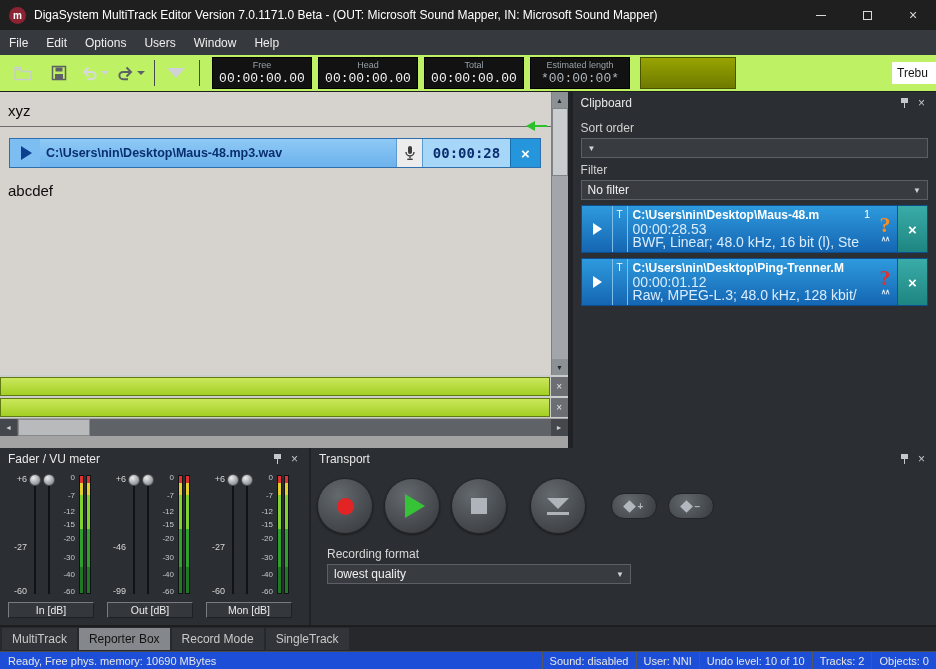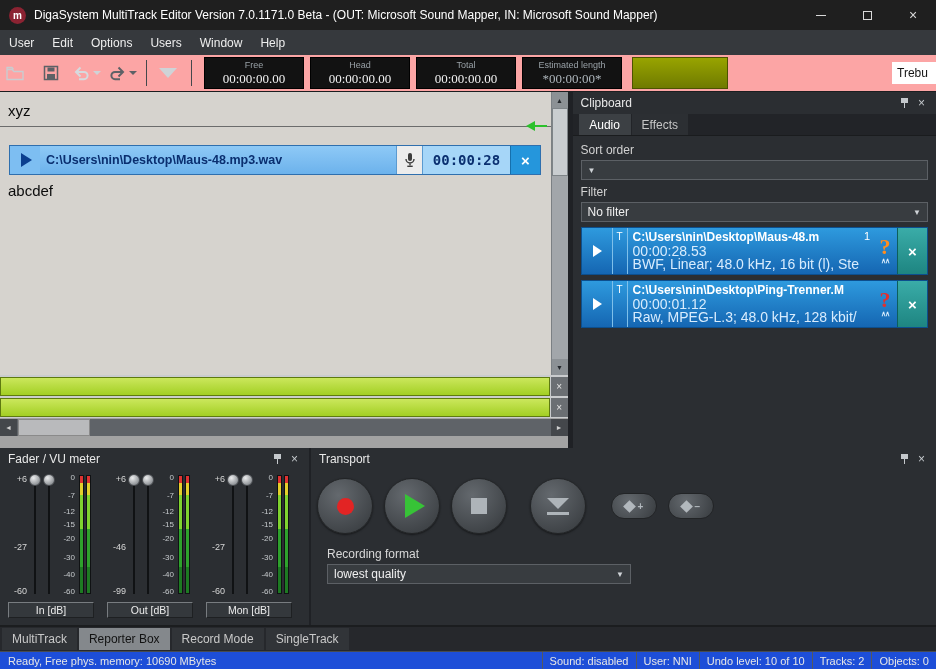--- a/index.html
+++ b/index.html
@@ -12,45 +12,45 @@
 .title-text{flex:1;font-size:12px;color:#fff;white-space:nowrap;overflow:hidden}
 .win-btn{width:46px;height:30px;display:flex;align-items:center;justify-content:center;color:#d9d9d9;font-size:14px;flex:none}
 .min-glyph{width:10px;height:1px;background:#d9d9d9;display:block}
 .max-glyph{width:9px;height:9px;border:1px solid #d9d9d9;display:block}
 
 
 .menubar{height:25px;background:#36393d;display:flex;align-items:center;font-size:12px;color:#eee}
 .menu-item{padding:0 9px;height:100%;display:flex;align-items:center}
 
 
-.toolbar{height:37px;background:#fca5a5;display:flex;align-items:center;border-bottom:1px solid #1c1e20}
+.toolbar{height:37px;background:#bef264;display:flex;align-items:center;padding-left:8px;border-bottom:1px solid #1c1e20}
 .tool-btn{height:28px;min-width:30px;display:flex;align-items:center;justify-content:center;margin-right:6px}
 .tool-btn .caret{width:0;height:0;border-left:4px solid transparent;border-right:4px solid transparent;border-top:4px solid #cfd3d7;margin-left:3px}
 .tool-btn.disabled .caret{border-top-color:#5d6166}
 .big-tri{width:0;height:0;border-left:9px solid transparent;border-right:9px solid transparent;border-top:10px solid #cfd3d7;display:block}
 .tool-sep{width:1px;height:26px;background:#45484c;margin:0 6px 0 2px;flex:none}
 .time-box{width:100px;height:32px;background:#121212;border:1px solid #000;margin-left:6px;display:flex;flex-direction:column;align-items:center;justify-content:center;flex:none}
 .time-box .lbl{font-size:9px;color:#98a0a6;line-height:11px}
-.time-box .val{font-size:13px;color:#f2f2f2;font-family:Liberation Serif, serif;line-height:15px}
+.time-box .val{font-size:13px;color:#f2f2f2;font-family:Liberation Mono, monospace;line-height:15px}
 .time-box.est .val{color:#aeb6bc}
 .time-box.localtime .val{font-size:15px;font-weight:bold}
 .meter-block{width:96px;height:32px;margin-left:10px;background:linear-gradient(#98a400,#6f7a00);border:1px solid #4c5400;flex:none}
 .font-btn{margin-left:auto;width:44px;height:22px;background:#fff;color:#141414;font-size:12px;display:flex;align-items:center;padding:0 5px;overflow:hidden;flex:none}
 
 
 .middle-top{height:356px;display:flex}
 .editor-col{width:602px;display:flex;flex-direction:column;background:#a3a3a3}
 .editor-area{height:283px;background:#d6d3ce;display:flex}
 .editor-content{flex:1;position:relative;overflow:hidden}
 .track-label{position:absolute;left:8px;top:10px;font-size:15px;color:#0c0c0c}
 .track-divider{position:absolute;left:0;right:0;top:34px;height:1px;background:#6c6c6c}
 .divider-arrow{position:absolute;right:3px;top:29px;width:22px;height:11px}
 .divider-arrow .head{position:absolute;left:0;top:0;width:0;height:0;border-right:9px solid #2bc12b;border-top:5px solid transparent;border-bottom:5px solid transparent}
 .divider-arrow .tail{position:absolute;left:8px;top:4px;width:13px;height:2px;background:#2bc12b}
-.clip-row{position:absolute;left:9px;top:53px;height:30px;display:flex;border:1px solid #2f6fae}
+.clip-row{position:absolute;left:9px;top:46px;height:30px;display:flex;border:1px solid #2f6fae}
 .clip-play{width:30px;background:#7dbef2;display:flex;align-items:center;justify-content:center}
 .clip-play .tri{width:0;height:0;border-left:11px solid #0b3f8f;border-top:7px solid transparent;border-bottom:7px solid transparent;margin-left:3px}
 .clip-path{width:356px;background:linear-gradient(#8ec9f6,#6cb2ec);color:#0a2f70;font-size:12.5px;font-weight:bold;display:flex;align-items:center;padding:0 6px;white-space:nowrap;overflow:hidden}
 .clip-mic{width:26px;background:#ececec;border-left:1px solid #5a9ad0;display:flex;align-items:center;justify-content:center}
 .clip-time{width:88px;background:#a6d6f8;border-left:1px solid #5a9ad0;color:#0a2f70;font-size:14px;font-weight:bold;font-family:"DejaVu Sans Mono",monospace;display:flex;align-items:center;justify-content:center}
 .clip-x{width:30px;background:#2596dc;border-left:1px solid #1670ad;color:#fff;display:flex;align-items:center;justify-content:center;font-size:15px;font-weight:bold}
 .note-text{position:absolute;left:8px;top:90px;font-size:15px;color:#0c0c0c}
 .vscroll{width:17px;background:#a2a6aa;border-left:1px solid #7b8084;display:flex;flex-direction:column}
 .vscroll .arrow{height:16px;background:#8c9195;color:#24282c;font-size:7px;display:flex;align-items:center;justify-content:center;flex:none}
 .vscroll .thumb{height:68px;background:#c9cdd0;border:1px solid #7e8488;flex:none}
@@ -154,21 +154,21 @@
     </div>
   <div class="win-btn">
       <span class="max-glyph"></span>
     </div>
   <div class="win-btn">
       <span>×</span>
     </div>
 </div>
 
 <div class="menubar">
-  <div class="menu-item">User</div>
+  <div class="menu-item">File</div>
   <div class="menu-item">Edit</div>
   <div class="menu-item">Options</div>
   <div class="menu-item">Users</div>
   <div class="menu-item">Window</div>
   <div class="menu-item">Help</div>
 </div>
 
 <div class="toolbar">
   <div class="tool-btn">
     <svg width="18" height="15" viewBox="0 0 18 15">
@@ -285,24 +285,20 @@
   </div>
 
   <div class="clipboard">
     <div class="panel-header">
       <span>Clipboard</span>
       <span class="spacer"></span>
       <span class="panel-icon">
           <i class="pin"></i>
         </span>
       <span class="panel-icon">×</span>
-    </div>
-    <div class="clip-tabs">
-      <div class="ctab active">Audio</div>
-      <div class="ctab">Effects</div>
     </div>
     <div class="clip-body">
       <div class="form-label">Sort order</div>
       <div class="dropdown">
         <span class="chev">▼</span>
       </div>
       <div class="form-label">Filter</div>
       <div class="dropdown">
         <span class="dd-val">No filter</span>
         <span class="chev">▼</span>

